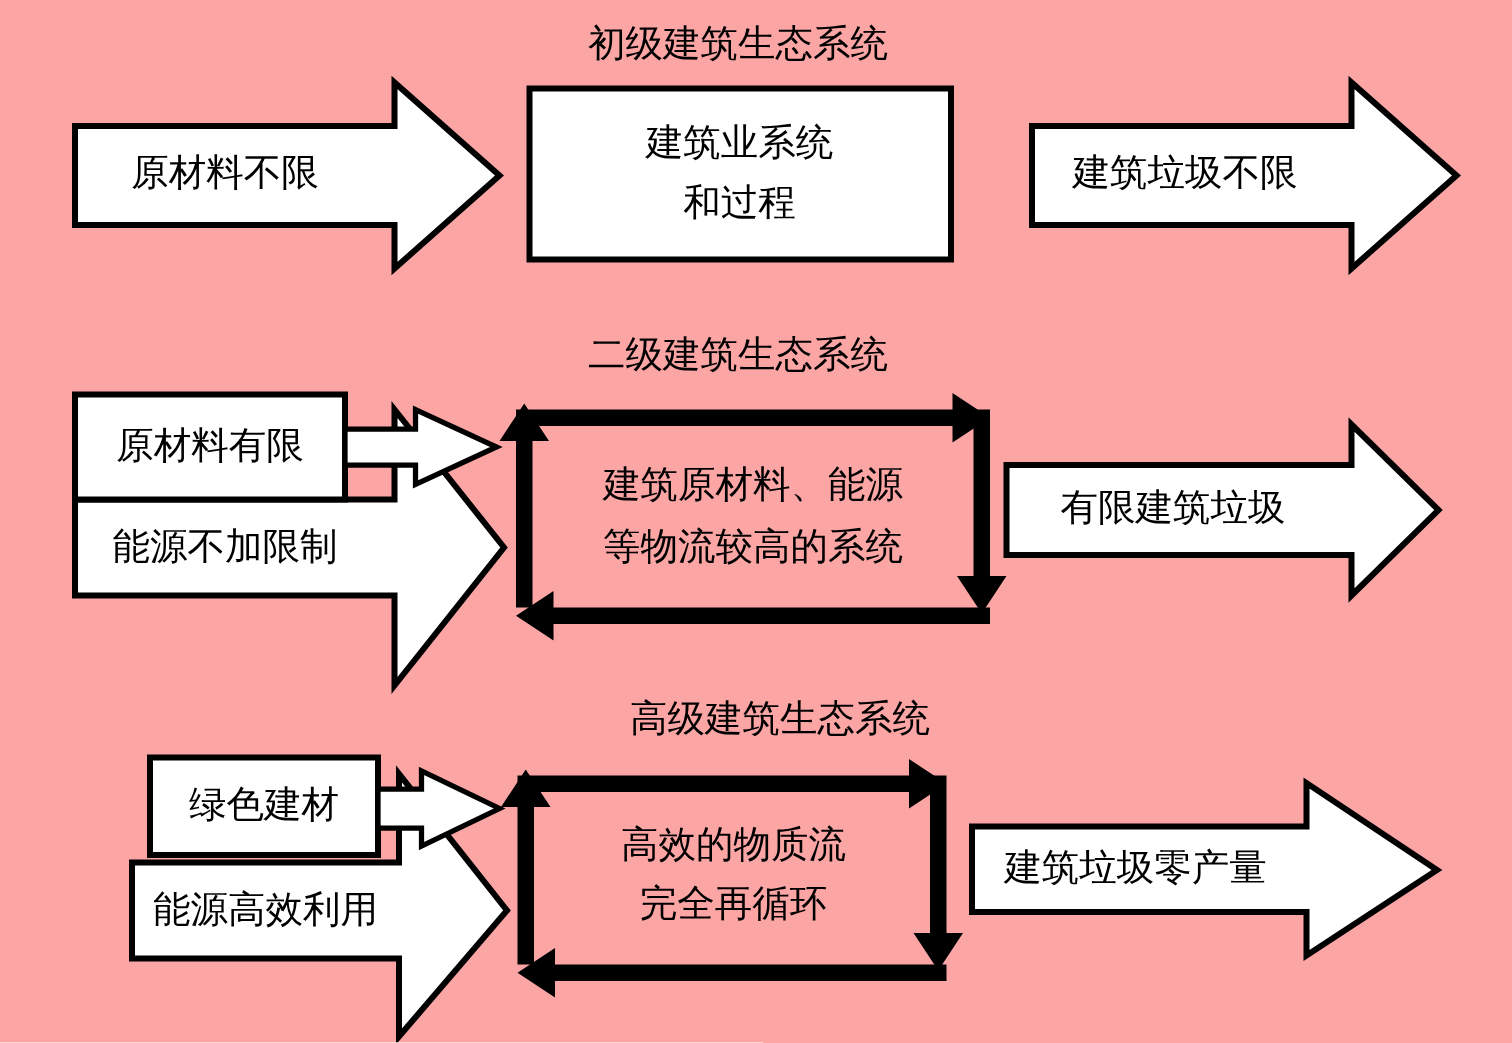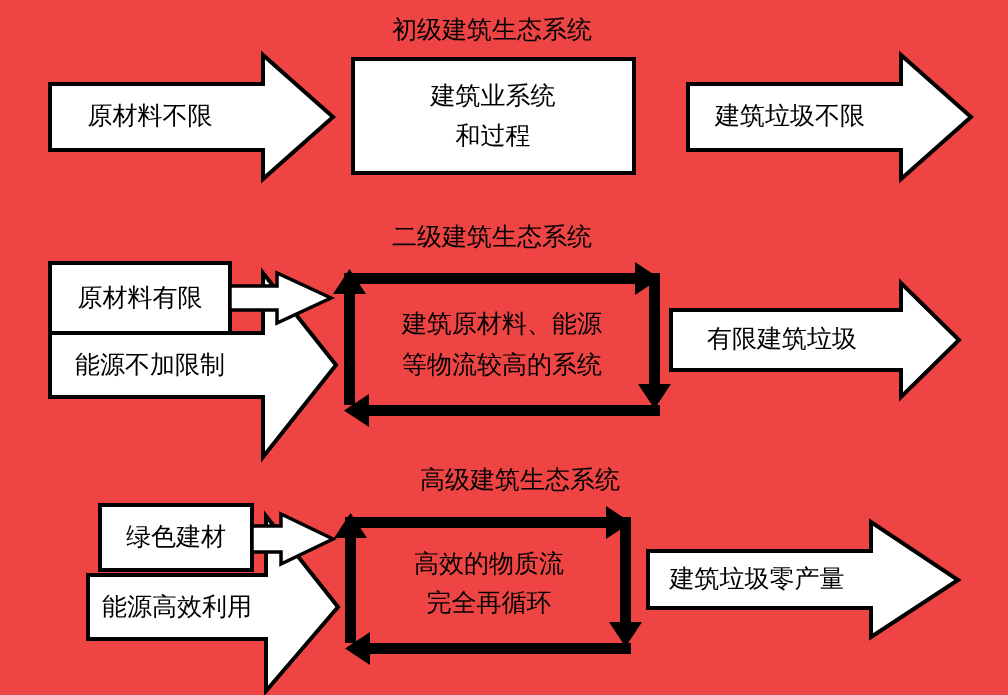--- a/index.html
+++ b/index.html
@@ -10,21 +10,21 @@
   body {
     width: 1008px;
     height: 695px;
     font-family: "DejaVu Serif", "Liberation Serif", serif;
     overflow: hidden;
   }
   #diagram-root {
     position: relative;
     width: 1008px;
     height: 695px;
-    background: #ef4444;
+    background: #fca5a5;
   }
   svg#diagram-svg {
     position: absolute;
     left: 0;
     top: 0;
     width: 1008px;
     height: 695px;
     display: block;
   }
   .shape-outline {

